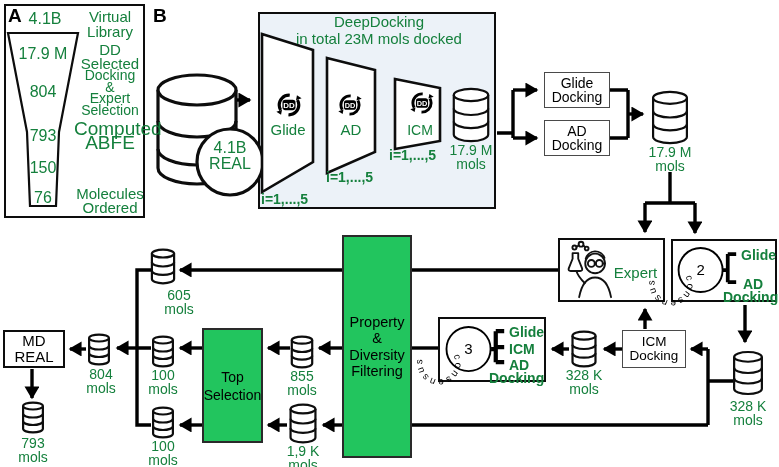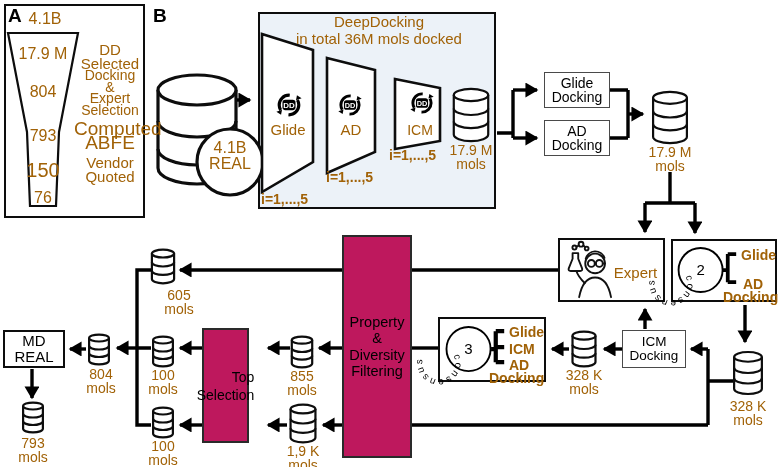--- a/index.html
+++ b/index.html
@@ -1,22 +1,22 @@
 <!DOCTYPE html>
 <html><head>
 <meta charset="utf-8">
 <style>
   html,body{margin:0;padding:0;background:#fff;}
   .stage{position:relative;width:779px;height:467px;background:#fff;overflow:hidden;
          font-family:"Liberation Sans",sans-serif;color:#000;}
   .box{position:absolute;background:#fff;border:2.5px solid #0d0d0d;box-sizing:border-box;}
   .box.thin{border:1.6px solid #4a4a4a;}
-  .box.gray{background:#be185d;border:2px solid #2a2a2a;}
+  .box.gray{background:#22c55e;border:2px solid #2a2a2a;}
   .flexc{display:flex;align-items:center;justify-content:center;text-align:center;white-space:pre-line;}
-  .lbl{position:absolute;text-align:center;line-height:1;white-space:pre-line;color:#a16207;z-index:3;}
+  .lbl{position:absolute;text-align:center;line-height:1;white-space:pre-line;color:#15803d;z-index:3;}
   .lbl.left{text-align:center;font-weight:bold;}
   .panelLetter{position:absolute;font-size:19px;font-weight:bold;z-index:3;}
   svg.wires{position:absolute;left:0;top:0;width:779px;height:467px;z-index:2;pointer-events:none;}
   .innersvg{position:absolute;left:0;top:0;width:100%;height:100%;}
   .w{stroke:#000;stroke-width:3.4;fill:none;}
   .shape{stroke:#0d0d0d;fill:#fff;}
 </style>
 </head>
 <body>
 
@@ -99,21 +99,21 @@
 Docking</span>
   </div>
 
   <div class="box gray flexc" style="left:342px;top:235px;width:70px;height:223px;font-size:14.5px;line-height:16.5px;">
     <span>Property
 &amp;
 Diversity
 Filtering</span>
   </div>
 
-  <div class="box gray flexc" style="left:202px;top:328px;width:47px;height:115px;font-size:14px;line-height:18px;text-align:right;">
+  <div class="box gray flexc" style="left:202px;top:328px;width:61px;height:115px;font-size:14px;line-height:18px;">
     <span>Top
 Selection</span>
   </div>
 
   <div class="box flexc" style="left:3px;top:330px;width:62px;height:38px;font-size:15px;line-height:16px;">
     <span>MD
 REAL</span>
   </div>
 
   <svg class="wires">
@@ -200,39 +200,41 @@
     </g>
   </svg>
 
   <span class="panelLetter" style="left:8px;top:5px;">A</span>
   <span class="panelLetter" style="left:153px;top:5px;">B</span>
 
   <span class="lbl" style="left:12px;top:11px;width:66px;font-size:16px;">4.1B</span>
   <span class="lbl" style="left:10px;top:46px;width:66px;font-size:16px;">17.9 M</span>
   <span class="lbl" style="left:10px;top:84px;width:66px;font-size:16px;">804</span>
   <span class="lbl" style="left:10px;top:128px;width:66px;font-size:16px;">793</span>
-  <span class="lbl" style="left:10px;top:160px;width:66px;font-size:20px;">150</span>
+  <span class="lbl" style="left:10px;top:160px;width:66px;font-size:16px;">150</span>
   <span class="lbl" style="left:10px;top:190px;width:66px;font-size:16px;">76</span>
 
+  <span class="lbl" style="left:74px;top:9px;width:72px;font-size:15px;line-height:15px;">Virtual
+Library</span>
   <span class="lbl" style="left:74px;top:43px;width:72px;font-size:15px;line-height:14px;">DD
 Selected</span>
   <span class="lbl" style="left:74px;top:70px;width:72px;font-size:14px;line-height:11.5px;">Docking
 &amp;
 Expert
 Selection</span>
   <span class="lbl" style="left:74px;top:122px;width:72px;font-size:19px;line-height:14px;">Computed
 ABFE</span>
-  <span class="lbl" style="left:74px;top:156px;width:72px;font-size:15px;line-height:14px;">Vendor
-Quoted</span>
+  <span class="lbl" style="left:74px;top:187px;width:72px;font-size:15px;line-height:14px;">Molecules
+Ordered</span>
 
   <span class="lbl" style="left:197px;top:140px;width:66px;font-size:16px;line-height:16px;">4.1B
 REAL</span>
 
   <span class="lbl" style="left:268px;top:14px;width:222px;font-size:15px;line-height:16.5px;">DeepDocking
-in total 36M mols docked</span>
+in total 23M mols docked</span>
   <span class="lbl" style="left:262px;top:122px;width:52px;font-size:15px;">Glide</span>
   <span class="lbl" style="left:327px;top:122px;width:48px;font-size:15px;">AD</span>
   <span class="lbl" style="left:398px;top:123px;width:44px;font-size:14px;">ICM</span>
   <span class="lbl left" style="left:261px;top:192px;font-size:14px;">i=1,...,5</span>
   <span class="lbl left" style="left:326px;top:170px;font-size:14px;">i=1,...,5</span>
   <span class="lbl left" style="left:389px;top:148px;font-size:14px;">i=1,...,5</span>
 
   <span class="lbl" style="left:443px;top:144px;width:56px;font-size:14px;line-height:13.5px;">17.9 M
 mols</span>
   <span class="lbl" style="left:642px;top:146px;width:56px;font-size:14px;line-height:13.5px;">17.9 M

